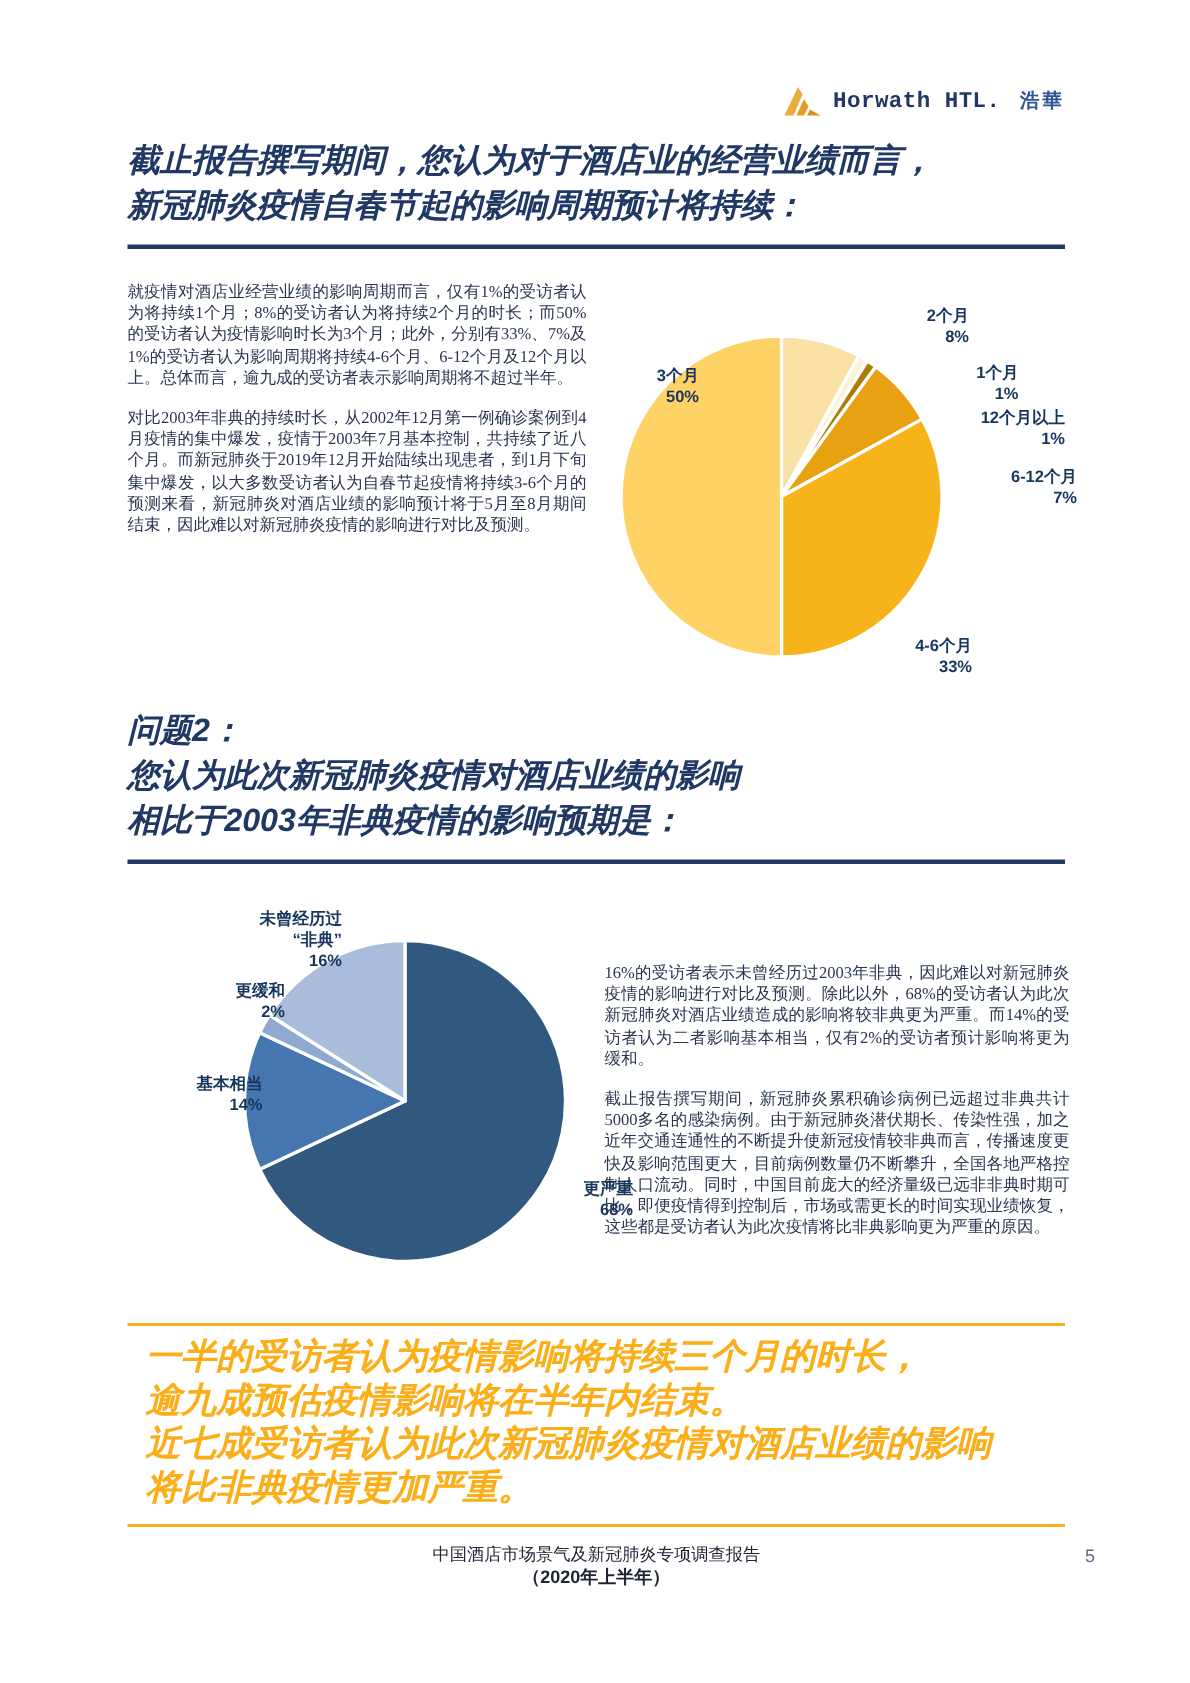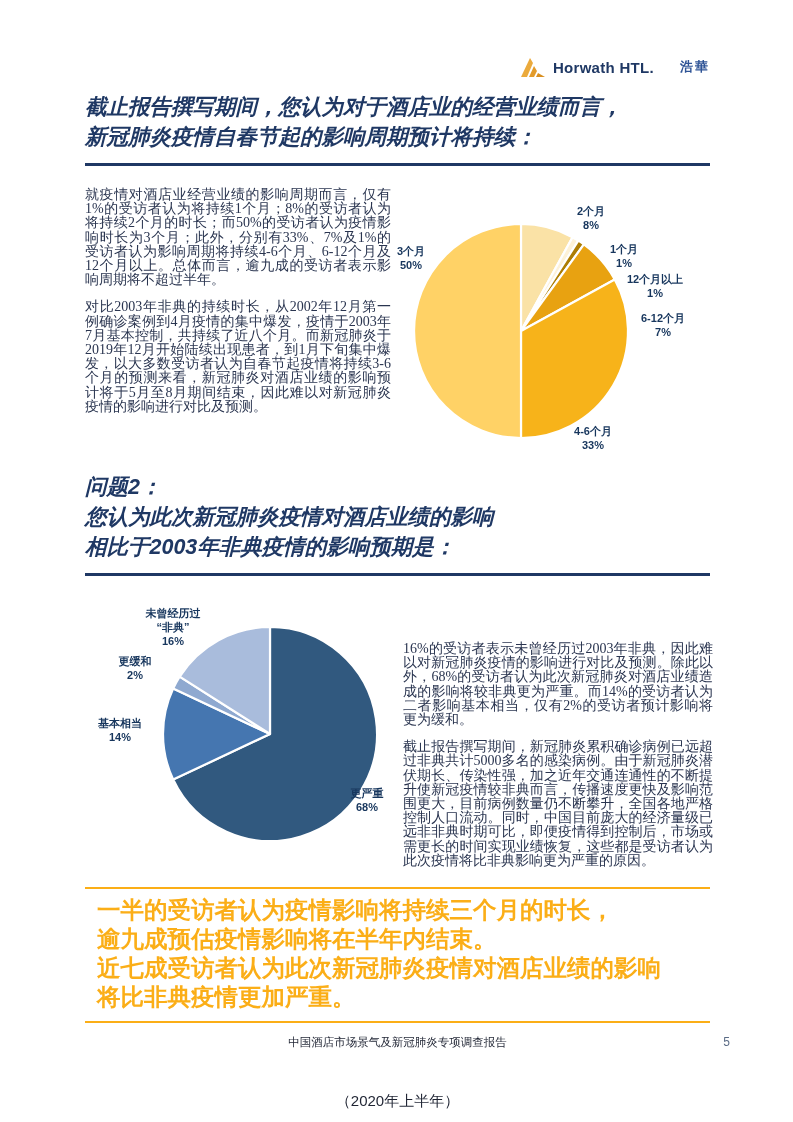--- a/index.html
+++ b/index.html
@@ -2,61 +2,61 @@
 <html><head>
 <meta charset="utf-8">
 <style>
   html,body{margin:0;padding:0;background:#fff;}
   body{width:793px;height:1122px;font-family:"Liberation Serif","DejaVu Serif",serif;}
   .page{position:relative;width:793px;height:1122px;box-sizing:border-box;padding:52px 83px 0 85px;background:#fff;overflow:hidden;}
 
   
   .logo-row{display:flex;justify-content:flex-end;align-items:center;height:30px;margin-bottom:10px;}
   .logo{display:flex;align-items:center;gap:7px;}
-  .logo .brand{font-family:Liberation Sans, sans-serif;font-weight:bold;font-size:15px;color:#1F3864;letter-spacing:.3px;}
-  .logo .brand-cn{font-size:13px;color:#2F5496;font-weight:bold;letter-spacing:2px;margin-left:19px;}
+  .logo .brand{font-family:Liberation Mono, monospace;font-weight:bold;font-size:15px;color:#1F3864;letter-spacing:.3px;}
+  .logo .brand-cn{font-size:13px;color:#2F5496;font-weight:bold;letter-spacing:2px;margin-left:6px;}
 
   
   .q-title{font-family:"Liberation Sans","DejaVu Sans",sans-serif;font-style:italic;font-weight:bold;color:#1F3864;font-size:21.5px;line-height:30px;}
   .q-underline{height:3px;background:#1F3864;margin-top:11px;}
 
   
   .two-col{display:flex;margin-top:22px;}
   .text-col{width:306px;flex:none;}
-  .text-col p{margin:0 0 13px 0;font-size:14px;line-height:14.2px;color:#2A3550;text-align:justify;font-weight:500;}
+  .text-col p{margin:0 0 13px 0;font-size:11px;line-height:14.2px;color:#2A3550;text-align:justify;font-weight:500;}
   .spacer{flex:1;}
 
   .chart-area{position:relative;flex:none;}
   .chart-area svg.pie{position:absolute;}
-  .plabel{position:absolute;transform:translateX(-50%);width:110px;text-align:center;
+  .plabel{position:absolute;transform:translateX(-50%);width:110px;text-align:right;
           font-family:"Liberation Sans","DejaVu Sans",sans-serif;font-weight:bold;
           font-size:11px;line-height:14px;color:#17365D;}
   .plabel span{display:block;}
 
   
   .chart-area.c1{width:322px;height:272px;}
   .chart-area.c1 svg.pie{left:20px;top:33px;}
   
   .sec2 .two-col{margin-top:18px;}
   .chart-area.c2{width:318px;height:282px;}
   .chart-area.c2 svg.pie{left:75px;top:30px;}
   .text-col.right{width:310px;margin-top:48px;}
 
   .sec2{margin-top:12px;}
 
   
   .highlight{margin-top:6px;border-top:2px solid #FBAE17;border-bottom:2px solid #FBAE17;
              padding:7px 0 9px 12px;}
-  .highlight div{font-weight:bold;color:#FBAE17;font-size:23.5px;line-height:29px;}
+  .highlight div{font-style:italic;font-weight:bold;color:#FBAE17;font-size:23.5px;line-height:29px;}
 
   
   .footer{position:relative;margin-top:12px;text-align:center;
           font-family:"Liberation Sans","DejaVu Sans",sans-serif;}
   .footer .f1{font-size:11.5px;font-weight:normal;color:#1F2433;line-height:14px;}
-  .footer .f2{font-size:15px;font-weight:normal;color:#1F2433;line-height:14px;margin-top:45px;}
+  .footer .f2{font-size:12px;font-weight:bold;color:#1F2433;line-height:14px;}
   .footer .pageno{position:absolute;right:-20px;top:0;font-size:12px;color:#5A6B85;font-weight:normal;}
 </style>
 </head>
 <body>
 
 <div class="page">
 
   <div class="logo-row">
     <div class="logo">
       <svg width="26" height="22" viewBox="0 0 26 22">

